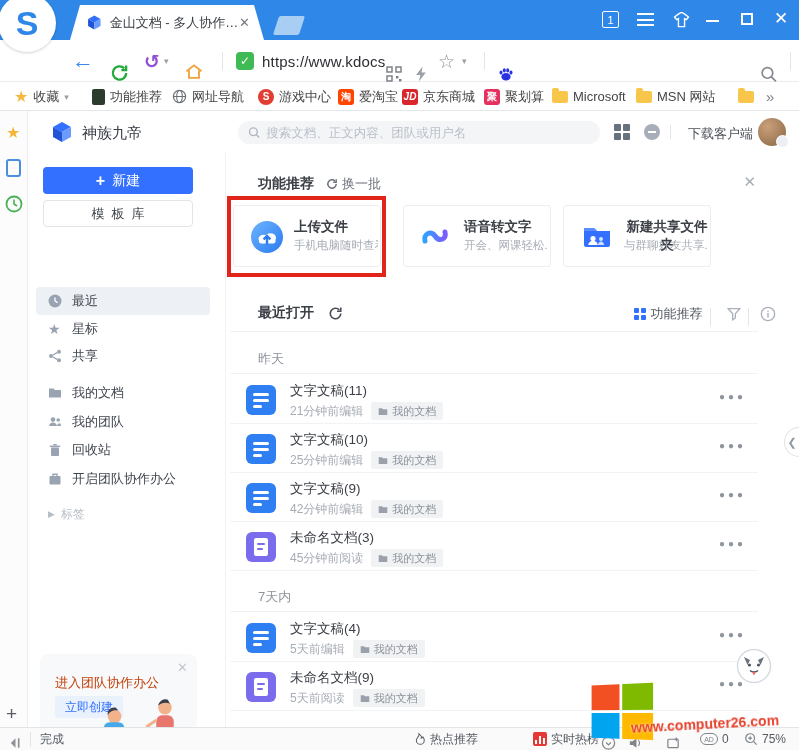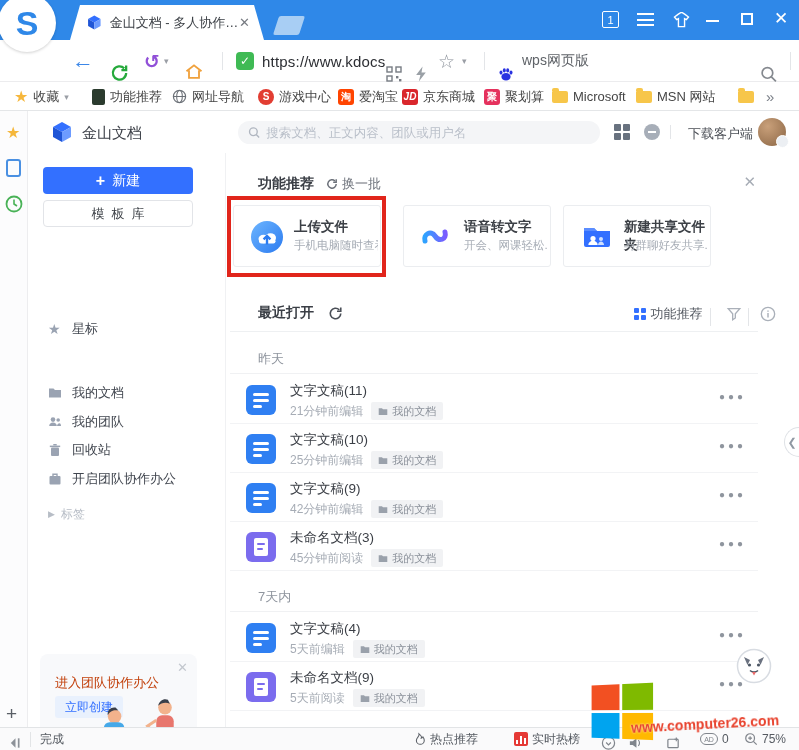--- a/index.html
+++ b/index.html
@@ -84,21 +84,21 @@
 
   
   #feat-hd { position:absolute; left:202px; top:60px; width:528px; height:26px; }
   #feat-title { position:absolute; left:28px; top:4px; font-size:14px; font-weight:600; color:#3b3f46; }
   #feat-refresh { position:absolute; left:96px; top:4px; display:flex; align-items:center; gap:4px;
     font-size:13px; color:#6b7079; }
   #feat-close { position:absolute; right:2px; top:2px; color:#a6acb5; font-size:15px; }
   .card { position:absolute; top:94px; width:148px; height:62px; background:#fff; border:1px solid #ebedf0;
     border-radius:3px; }
   .card .c-ic { position:absolute; left:16px; top:14px; }
-  .card .c-title { position:absolute; left:60px; top:12px; font-size:13.5px; font-weight:600; color:#3c4046; }
+  .card .c-title { position:absolute; left:60px; top:12px; font-size:13.5px; font-weight:600; color:#3c4046;text-align:center; }
   .card .c-sub { position:absolute; left:60px; top:32px; font-size:11.5px; color:#a6acb5; width:84px;
     white-space:nowrap; overflow:hidden; }
   #annotation-box { position:absolute; left:199px; top:85px; width:159px; height:81px;
     border:4px solid #e1251b; z-index:10; }
 
   #recent-hd { position:absolute; left:202px; top:188px; width:528px; height:33px; border-bottom:1px solid #eef0f2; }
   #recent-title { position:absolute; left:28px; top:5px; font-size:14px; font-weight:600; color:#3b3f46; }
   #recent-refresh { position:absolute; left:98px; top:7px; }
   #view-toggle { position:absolute; left:404px; top:6px; display:flex; align-items:center; gap:5px;
     font-size:13px; color:#555a62; }
@@ -224,21 +224,20 @@
     </div>
   <svg class="tb" style="left:498px;top:13px" width="16" height="16" viewBox="0 0 16 16">
     <g fill="#2932e1">
         <ellipse cx="8" cy="10.8" rx="4.6" ry="3.8"></ellipse>
         <ellipse cx="3" cy="6.6" rx="1.5" ry="2.1"></ellipse>
         <ellipse cx="6.3" cy="4.4" rx="1.5" ry="2.1"></ellipse>
         <ellipse cx="9.7" cy="4.4" rx="1.5" ry="2.1"></ellipse>
         <ellipse cx="13" cy="6.6" rx="1.5" ry="2.1"></ellipse>
       </g>
   </svg>
-  <div class="tb" style="left:522px" id="query-text">wps网页版</div>
   <svg class="tb" style="left:760px;top:13px" width="17" height="17" viewBox="0 0 16 16">
     <circle cx="7" cy="7" r="5" fill="none" stroke="#85898f" stroke-width="1.6"></circle>
     <path d="M10.7 10.7 15 15" stroke="#85898f" stroke-width="1.6"></path>
   </svg>
   <div class="tb" style="left:790px">
       <span class="vdiv"></span>
     </div>
 </div>
 
 <div id="bookmarks">
@@ -300,21 +299,21 @@
 </div>
 
 <div id="page">
 
   <div id="pg-header">
     <svg class="abs" style="left:22px;top:9px" width="24" height="24" viewBox="0 0 24 24">
       <path d="M12 2 3 7l9 5 9-5z" fill="#3370ff"></path>
         <path d="M3 7v10l9 5V12z" fill="#1f55d6"></path>
         <path d="M21 7v10l-9 5V12z" fill="#6c9bff"></path>
     </svg>
-    <div class="abs" style="left:54px;top:13px" id="brand-text">金山文档</div>
+    <div class="abs" style="left:54px;top:13px" id="brand-text">神族九帝</div>
     <div id="search-box">
       <svg width="13" height="13" viewBox="0 0 16 16">
         <circle cx="7" cy="7" r="5" fill="none" stroke="#b0b6c0" stroke-width="1.8"></circle>
         <path d="M10.7 10.7 14.5 14.5" stroke="#b0b6c0" stroke-width="1.8"></path>
       </svg>
       <input placeholder="搜索文档、正文内容、团队或用户名" style="">
     </div>
     <div class="abs hgrid" style="left:586px;top:13px">
         <i></i>
         <i></i>
@@ -332,23 +331,41 @@
   </div>
 
   <div id="sidebar-divider"></div>
   <div id="sidebar">
     <div id="new-btn">
       <span style="font-size:16px;font-weight:bold">+</span>
       <span>新建</span>
     </div>
     <div id="tpl-btn">模板库</div>
 
+    <div class="side-item sel" style="top:134px">
+      <svg class="side-ic" width="14" height="14" viewBox="0 0 14 14">
+        <circle cx="7" cy="7" r="6.5" fill="#9aa3b2"></circle>
+          <path d="M7 3.5V7l2.6 1.6" fill="none" stroke="#fff" stroke-width="1.3"></path>
+      </svg>
+      <span>最近</span>
+    </div>
     <div class="side-item" style="top:162px">
       <span class="side-ic" style="color:#9aa3b2;font-size:14px;line-height:14px">★</span>
       <span>星标</span>
+    </div>
+    <div class="side-item" style="top:189px">
+      <svg class="side-ic" width="14" height="14" viewBox="0 0 14 14">
+        <g fill="#9aa3b2">
+            <circle cx="11" cy="2.8" r="2"></circle>
+            <circle cx="3" cy="7" r="2"></circle>
+            <circle cx="11" cy="11.2" r="2"></circle>
+          </g>
+        <path d="M4.8 6 9.2 3.6M4.8 8 9.2 10.4" stroke="#9aa3b2" stroke-width="1.2"></path>
+      </svg>
+      <span>共享</span>
     </div>
     <div class="side-item" style="top:226px">
       <svg class="side-ic" width="14" height="14" viewBox="0 0 14 14">
         <path d="M1 2.5h4.5L7 4h6v7.5H1z" fill="#9aa3b2"></path>
       </svg>
       <span>我的文档</span>
     </div>
     <div class="side-item" style="top:255px">
       <svg class="side-ic" width="14" height="14" viewBox="0 0 14 14">
         <g fill="#9aa3b2">
@@ -624,21 +641,21 @@
   </svg>
   <span class="abs" style="left:30px;top:4px;width:1px;height:15px;background:#e2e4e6"></span>
   <div class="sb" style="left:40px">完成</div>
 
   <div class="sb" style="left:412px">
     <svg width="14" height="15" viewBox="0 0 16 16">
       <path d="M8 1.5c1 3-3 4-3 7.5a4.5 4.5 0 0 0 9 0c0-2-1-3-1.5-4-.5 1-1 1.6-2 1.6 1-1.6-.5-3.6-2.5-5.1z" fill="none" stroke="#5a5f66" stroke-width="1.2"></path>
     </svg>
     <span>热点推荐</span>
   </div>
-  <div class="sb" style="left:514px">
+  <div class="sb" style="left:533px">
     <span class="rtbars">
         <i style="height:4px"></i>
         <i style="height:8px"></i>
         <i style="height:6px"></i>
       </span>
     <span>实时热榜</span>
   </div>
   <svg class="sb" style="left:601px;top:4px" width="15" height="15" viewBox="0 0 16 16">
     <circle cx="8" cy="8" r="6.5" fill="none" stroke="#80858c" stroke-width="1.3"></circle>
       <path d="M5.5 7.5 8 10l2.5-2.5" fill="none" stroke="#80858c" stroke-width="1.3"></path>

